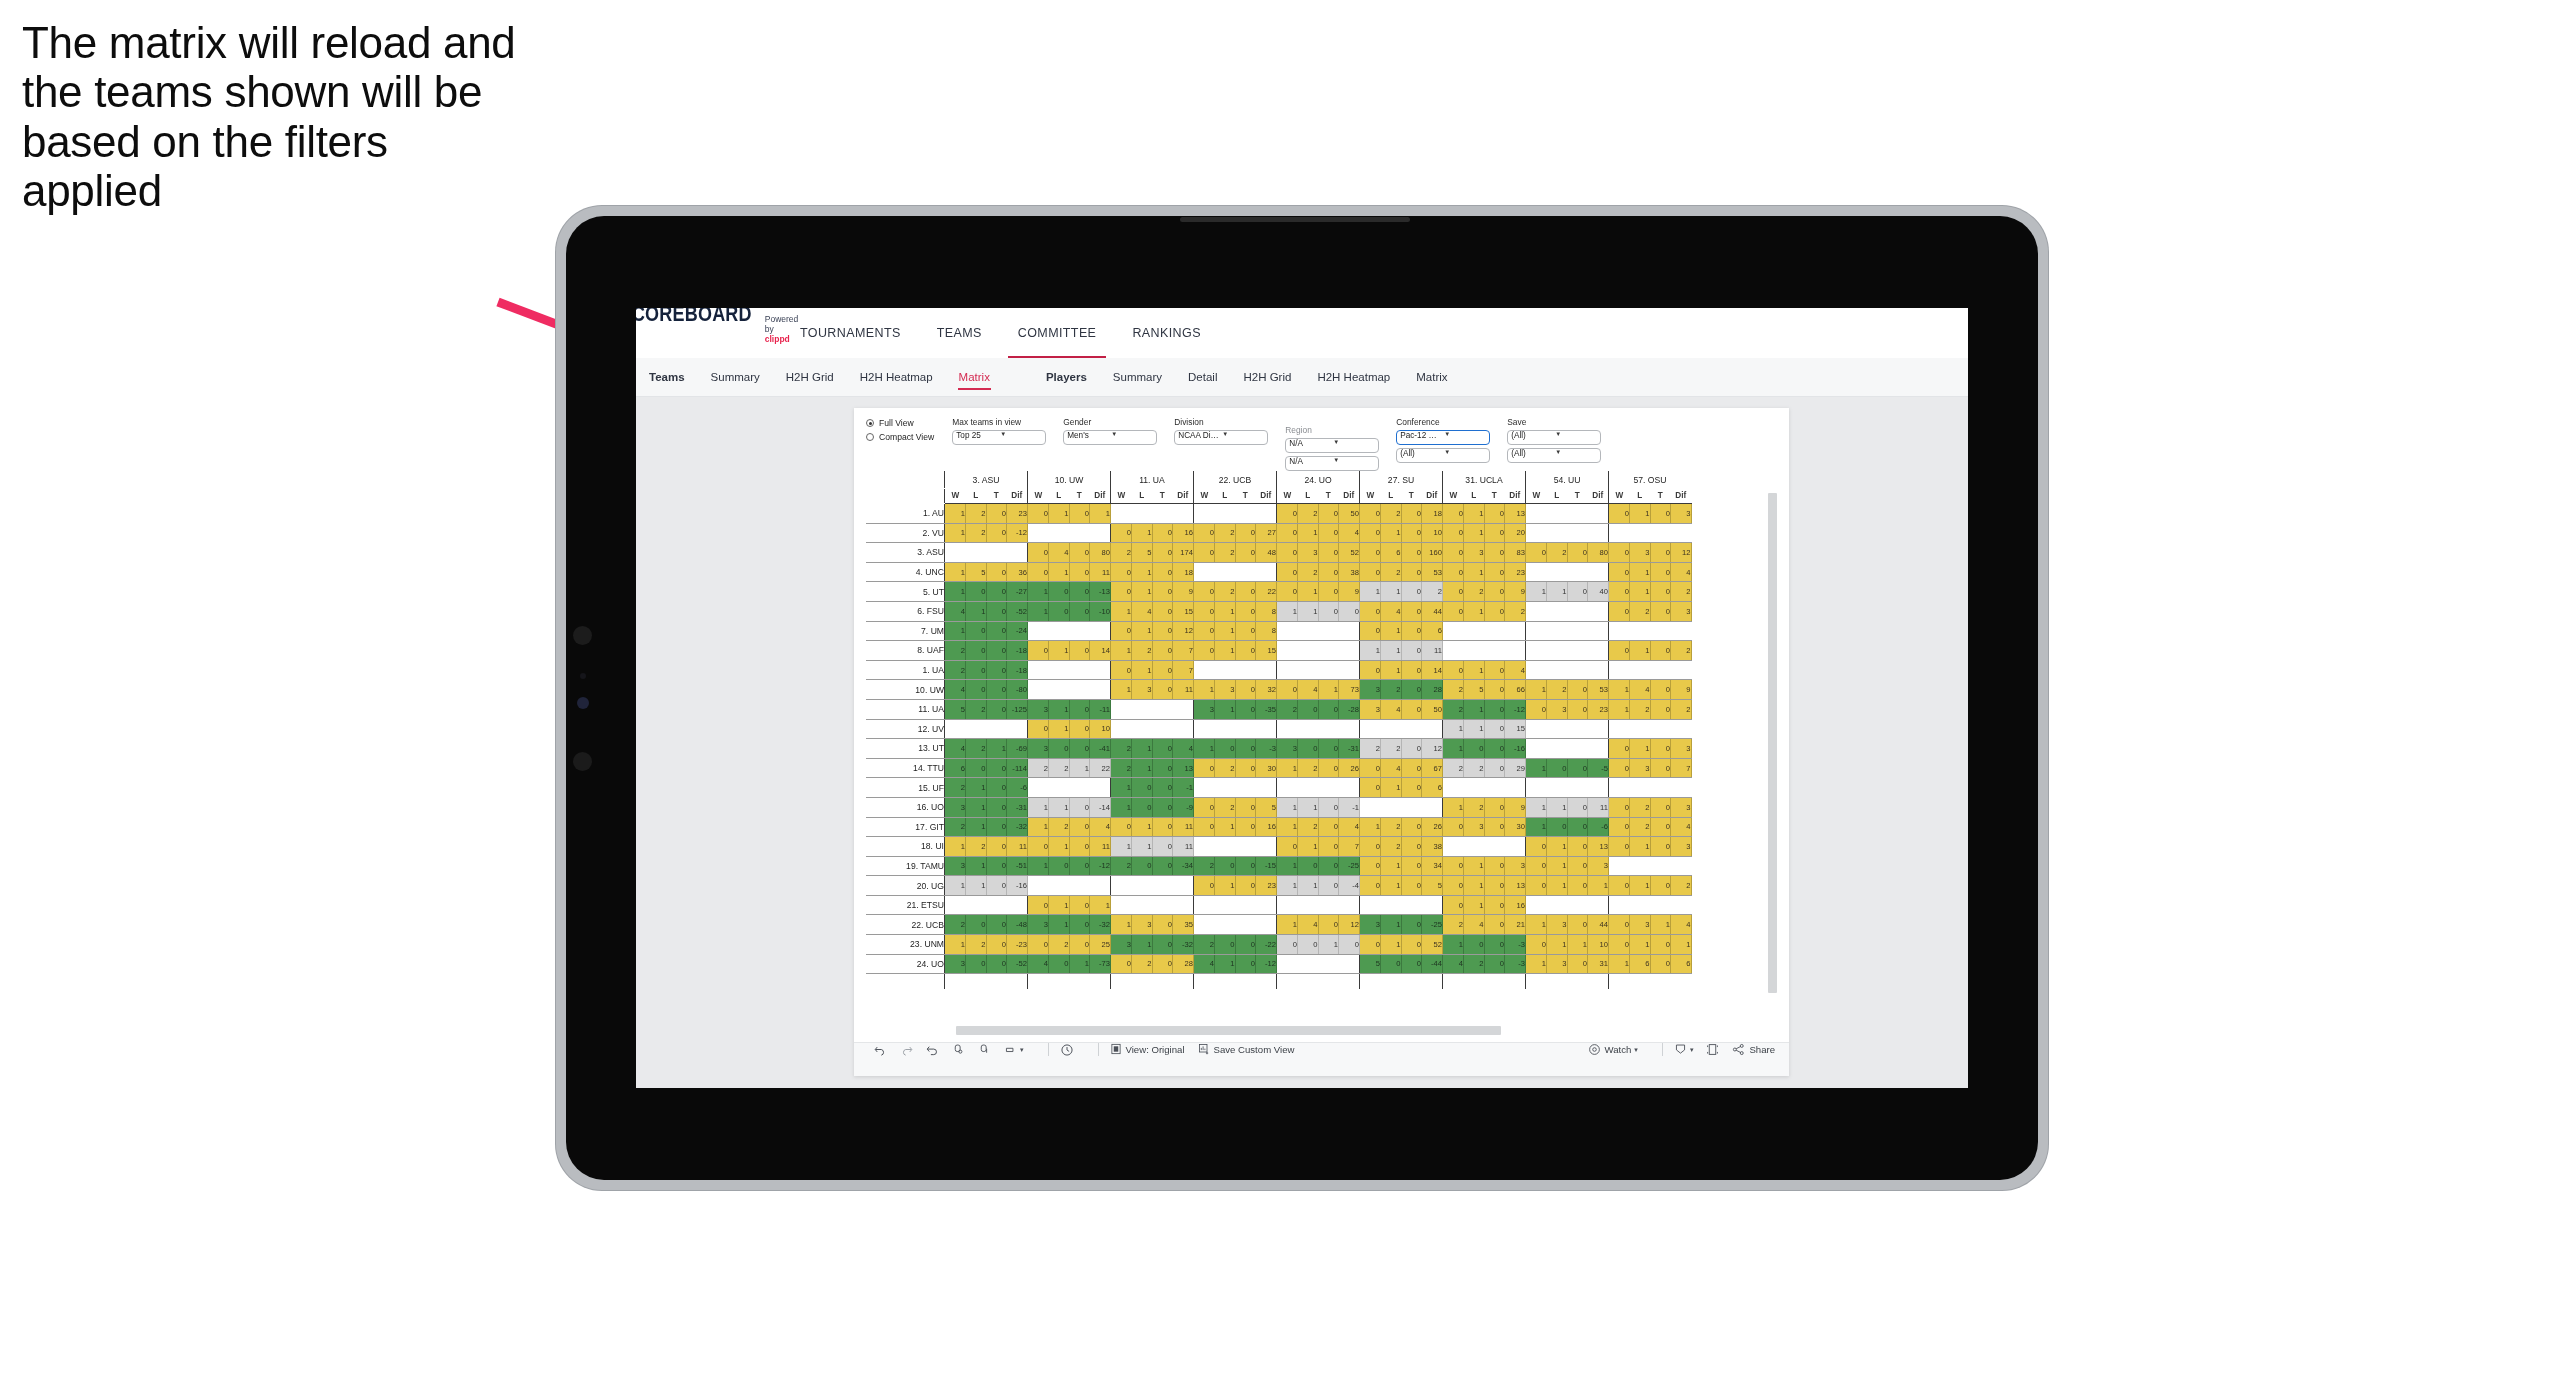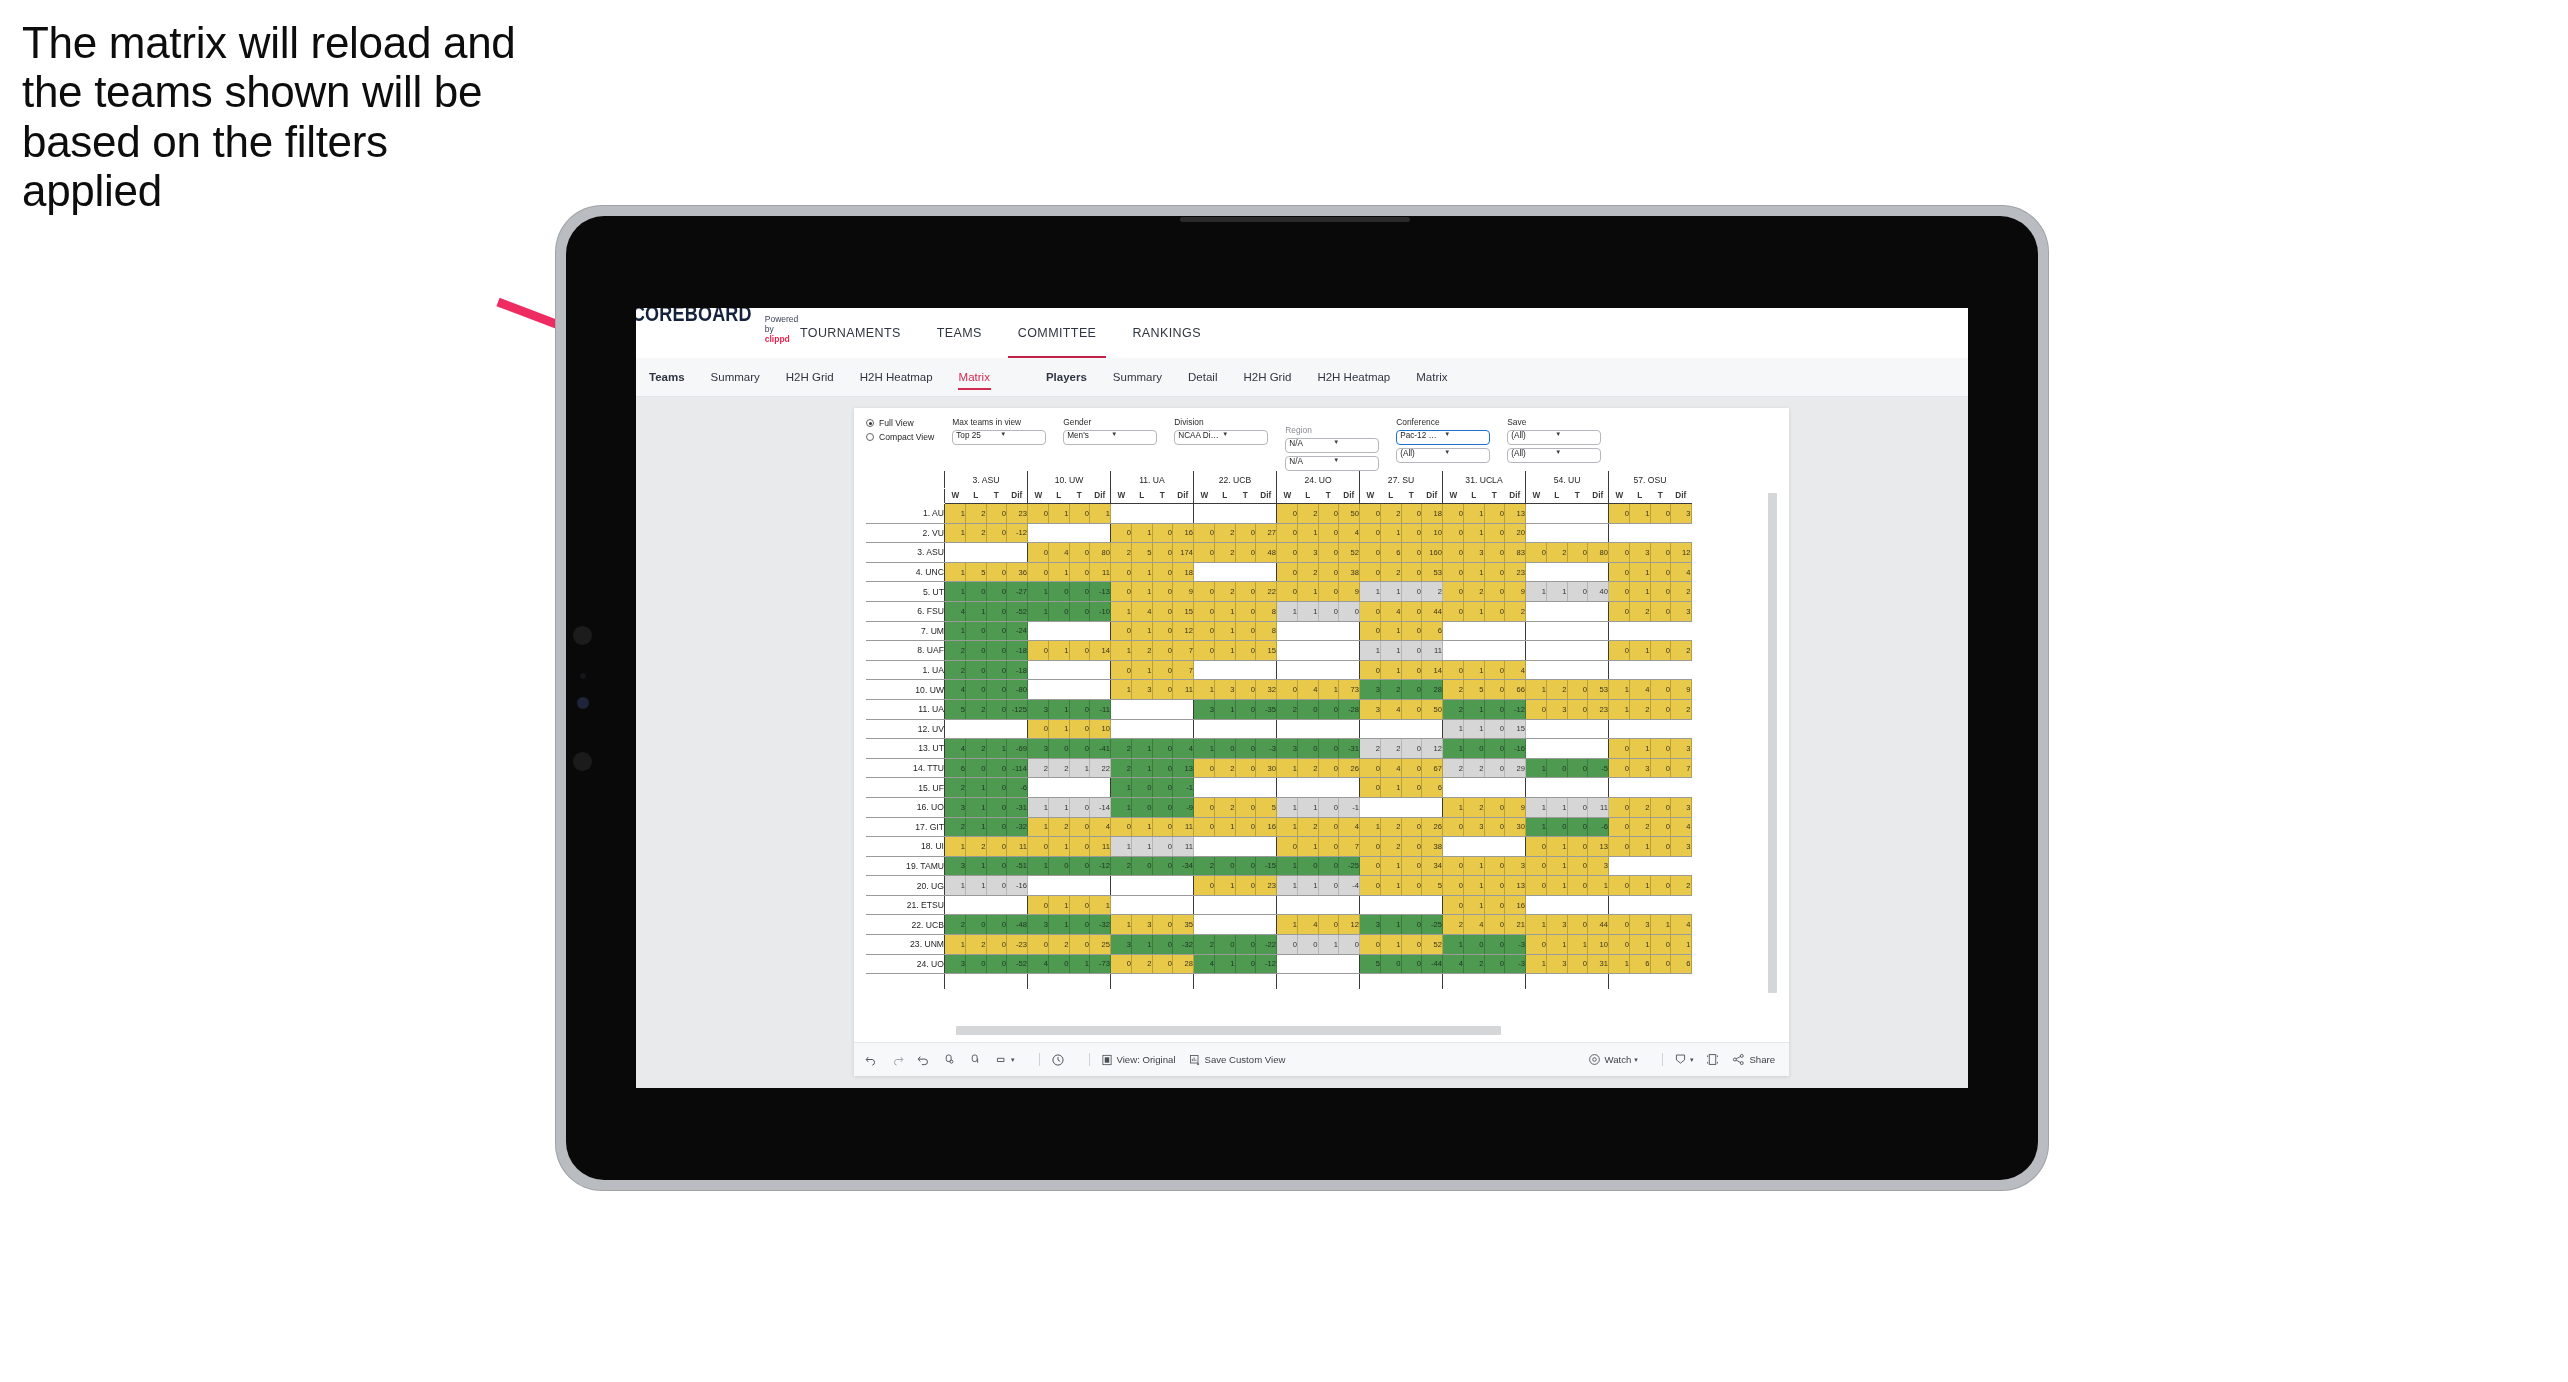--- a/index.html
+++ b/index.html
@@ -140,21 +140,21 @@
   }
   #hscroll .track{position:absolute;left:0;top:0;width:745px;height:9px;background:#f0f1f2;z-index:-1;}
   
   #vscroll{
     position:absolute;right:2px;top:22px;width:9px;height:500px;background:#d4d6d8;border-radius:1px;
   }
 
   
   #toolbar{
     position:absolute;left:0;bottom:0;width:100%;height:34px;background:#f7f8f9;
-    border-top:1px solid #e4e6e8;display:flex;align-items:center;padding-left:11px;box-sizing:border-box;
+    border-top:1px solid #e4e6e8;display:flex;align-items:flex-start;padding-left:20px;box-sizing:border-box;
     font-size:9.6px;color:#3a3f46;
   }
   .tbi{display:flex;align-items:center;margin-right:13px;cursor:pointer;}
   .tbi svg{display:block;}
   .tbsep{width:1px;height:13px;background:#cfd2d5;margin:0 11px;}
   .tbi .lbl{margin-left:4px;white-space:nowrap;}
   .spacer{flex:1;}
 
   
   #right-blank{position:absolute;left:1153px;top:100px;right:0;bottom:0;background:#e9eaec;}

